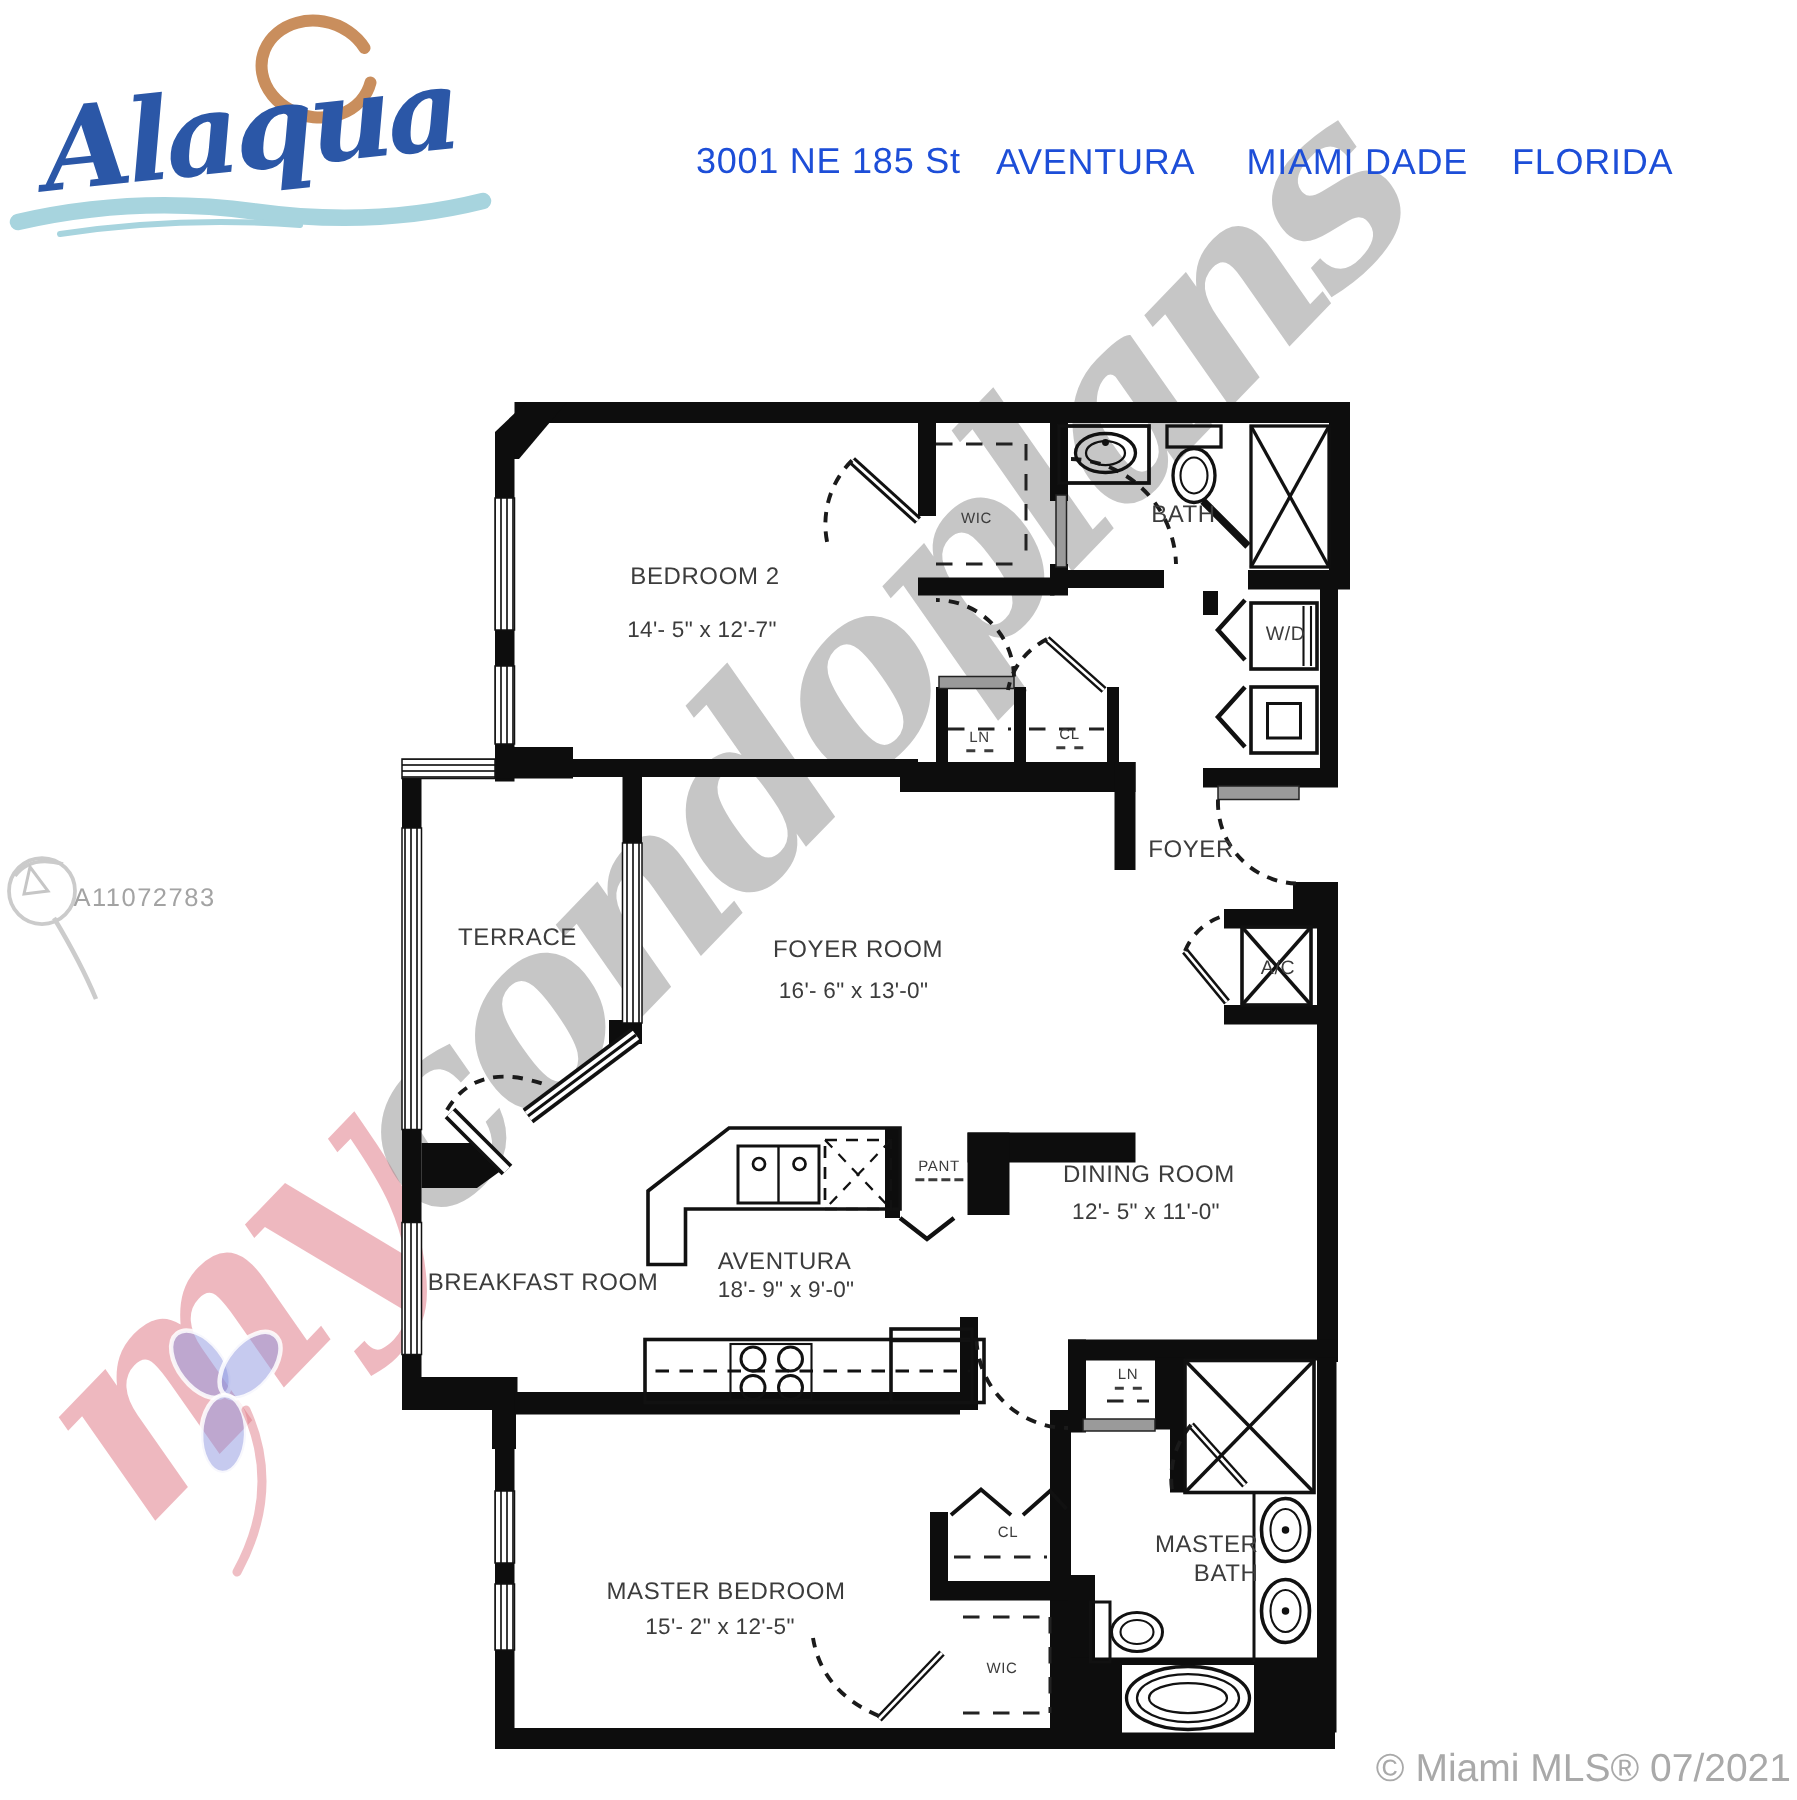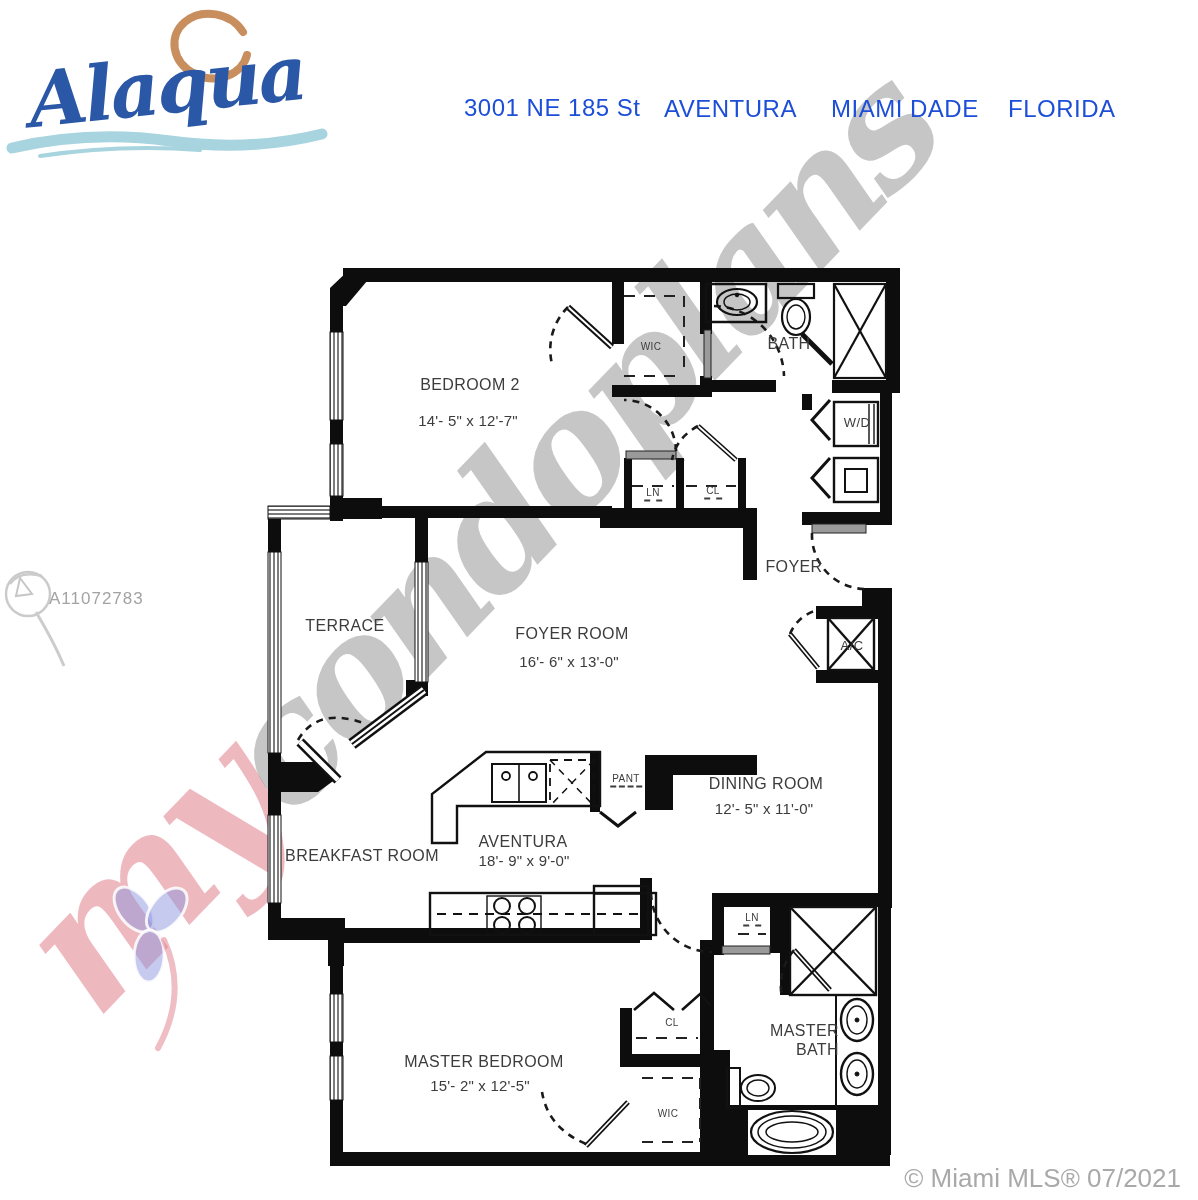--- a/index.html
+++ b/index.html
@@ -19,21 +19,21 @@
   .shelf{border-bottom:2px dashed #3c3c3c;padding:0 2px 2px;}
   .wrap2{width:88px;white-space:normal;text-align:right;line-height:1.2;}
   
   #wm{position:absolute;left:118px;top:842px;height:200px;width:1080px;line-height:200px;
       transform:rotate(-46deg);transform-origin:0 100%;z-index:10;
       font:italic bold 162px "DejaVu Serif",serif;letter-spacing:-9px;white-space:nowrap;}
   #wm .pfx{color:rgba(224,126,138,.55);font-size:1.12em;}
   #wm .sfx{color:rgba(142,142,142,.5);}
   #mls-id{position:absolute;left:49px;top:589px;font:17px "Liberation Sans",sans-serif;
       color:#a3a3a3;letter-spacing:1px;z-index:42;}
-  #copyright{position:absolute;right:17px;bottom:6px;font:26px "Liberation Sans",sans-serif;
+  #copyright{position:absolute;right:4px;bottom:6px;font:26px "Liberation Sans",sans-serif;
       color:#a9a9a9;z-index:42;margin-left:40px;}
   svg{position:absolute;left:0;top:0;z-index:20;}
   #logo-art,#camera-art,#flower-art{z-index:12;}
 </style>
 </head>
 <body>
 
 <div id="stage">
 
   <svg id="logo-art" width="340" height="180" viewBox="0 0 340 180">

